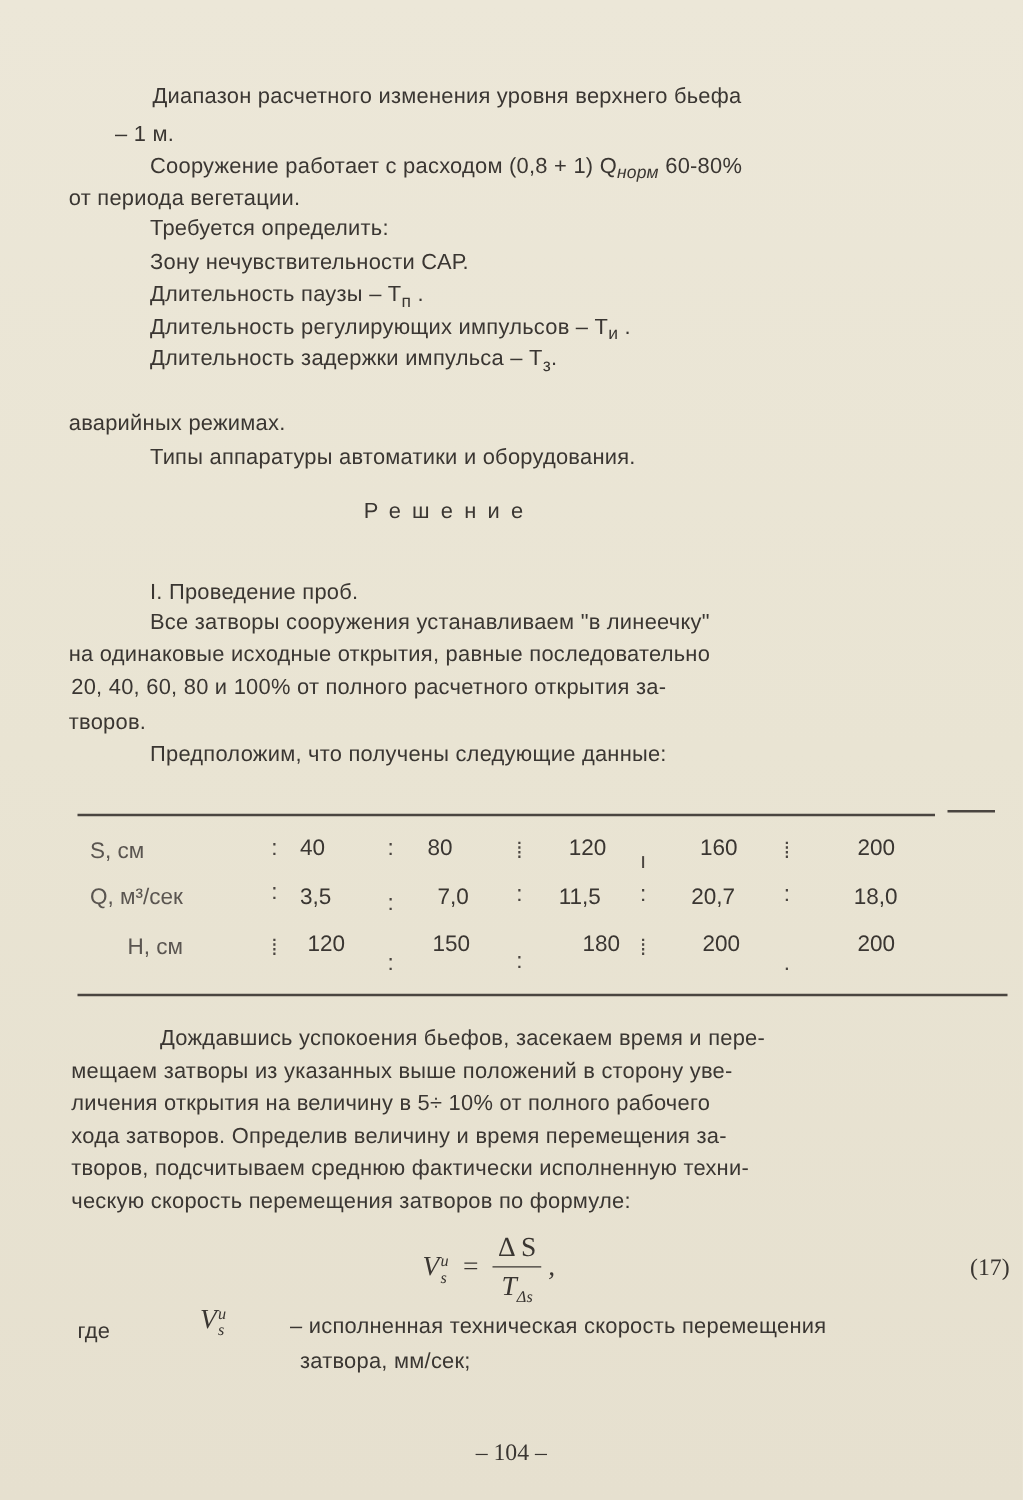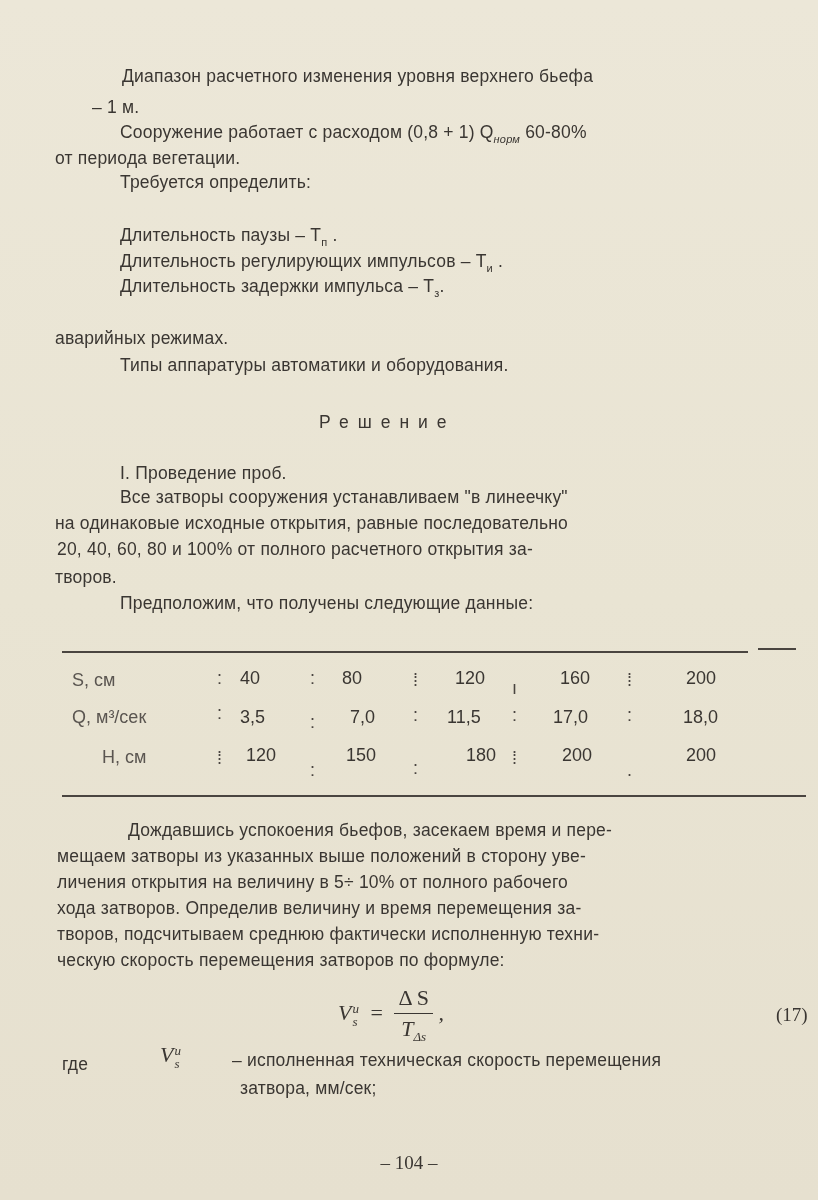--- a/index.html
+++ b/index.html
@@ -25,21 +25,21 @@
     position: absolute;
     font-size: 17.5px;
     letter-spacing: 0.2px;
     white-space: nowrap;
     font-family: "Liberation Sans Narrow", "Liberation Sans", sans-serif;
     transform-origin: left center;
   }
   .heading-spaced {
     letter-spacing: 9px;
   }
-  sub, sup { font-size: 11px; }
+  sub, sup { font-size: 14px; }
   .rule {
     position: absolute;
     height: 1.5px;
     background: #4a4540;
   }
   .tbl-cell {
     position: absolute;
     font-size: 18px;
     font-family: "Liberation Sans", sans-serif;
     white-space: nowrap;
@@ -88,37 +88,40 @@
   </div>
   <div class="line" style="left:120px;top:122px;">
     <span>Сооружение работает с расходом (0,8 + 1) Q</span><sub style="font-style:italic;">норм</sub><span> 60-80%</span>
   </div>
   <div class="line" style="left:55px;top:148px;">
     <span>от периода вегетации.</span>
   </div>
   <div class="line" style="left:120px;top:172px;">
     <span>Требуется определить:</span>
   </div>
+  <div class="line" style="left:120px;top:199px;">
+    <span>Зону нечувствительности САР.</span>
+  </div>
   <div class="line" style="left:120px;top:225px;">
     <span>Длительность паузы – Т</span><sub>п</sub><span> .</span>
   </div>
   <div class="line" style="left:120px;top:251px;">
     <span>Длительность регулирующих импульсов – Т</span><sub>и</sub><span> .</span>
   </div>
   <div class="line" style="left:120px;top:276px;">
     <span>Длительность задержки импульса – Т</span><sub>з</sub><span>.</span>
   </div>
   <div class="line" style="left:55px;top:328px;">
     <span>аварийных режимах.</span>
   </div>
   <div class="line" style="left:120px;top:355px;">
     <span>Типы аппаратуры автоматики и оборудования.</span>
   </div>
 
-  <div class="line heading-spaced" style="left:291px;top:412px;margin-left:28px;">Решение</div>
+  <div class="line heading-spaced" style="left:291px;top:398px;">Решение</div>
 
   <div class="line" style="left:120px;top:463px;">
     <span>I. Проведение проб.</span>
   </div>
   <div class="line" style="left:120px;top:487px;">
     <span>Все затворы сооружения устанавливаем "в линеечку"</span>
   </div>
   <div class="line" style="left:55px;top:513px;">
     <span>на одинаковые исходные открытия, равные последовательно</span>
   </div>
@@ -153,21 +156,21 @@
 
     <div>
       <div class="tbl-cell tbl-label" style="left:72px;top:707px;">Q,  м³/сек</div>
       <div class="colon" style="left:217px;top:703px;">:</div>
       <div class="tbl-cell" style="left:240px;top:707px;">3,5</div>
       <div class="colon" style="left:310px;top:712px;">:</div>
       <div class="tbl-cell" style="left:350px;top:707px;">7,0</div>
       <div class="colon" style="left:413px;top:705px;">:</div>
       <div class="tbl-cell" style="left:447px;top:707px;">11,5</div>
       <div class="colon" style="left:512px;top:705px;">:</div>
-      <div class="tbl-cell" style="left:553px;top:707px;">17,0</div>
+      <div class="tbl-cell" style="left:553px;top:707px;">20,7</div>
       <div class="colon" style="left:627px;top:705px;">:</div>
       <div class="tbl-cell" style="left:683px;top:707px;">18,0</div>
     </div>
 
     <div>
       <div class="tbl-cell tbl-label" style="left:102px;top:747px;">H,  см</div>
       <div class="colon" style="left:217px;top:748px;">⁞</div>
       <div class="tbl-cell" style="left:246px;top:745px;">120</div>
       <div class="colon" style="left:310px;top:760px;">:</div>
       <div class="tbl-cell" style="left:346px;top:745px;">150</div>

